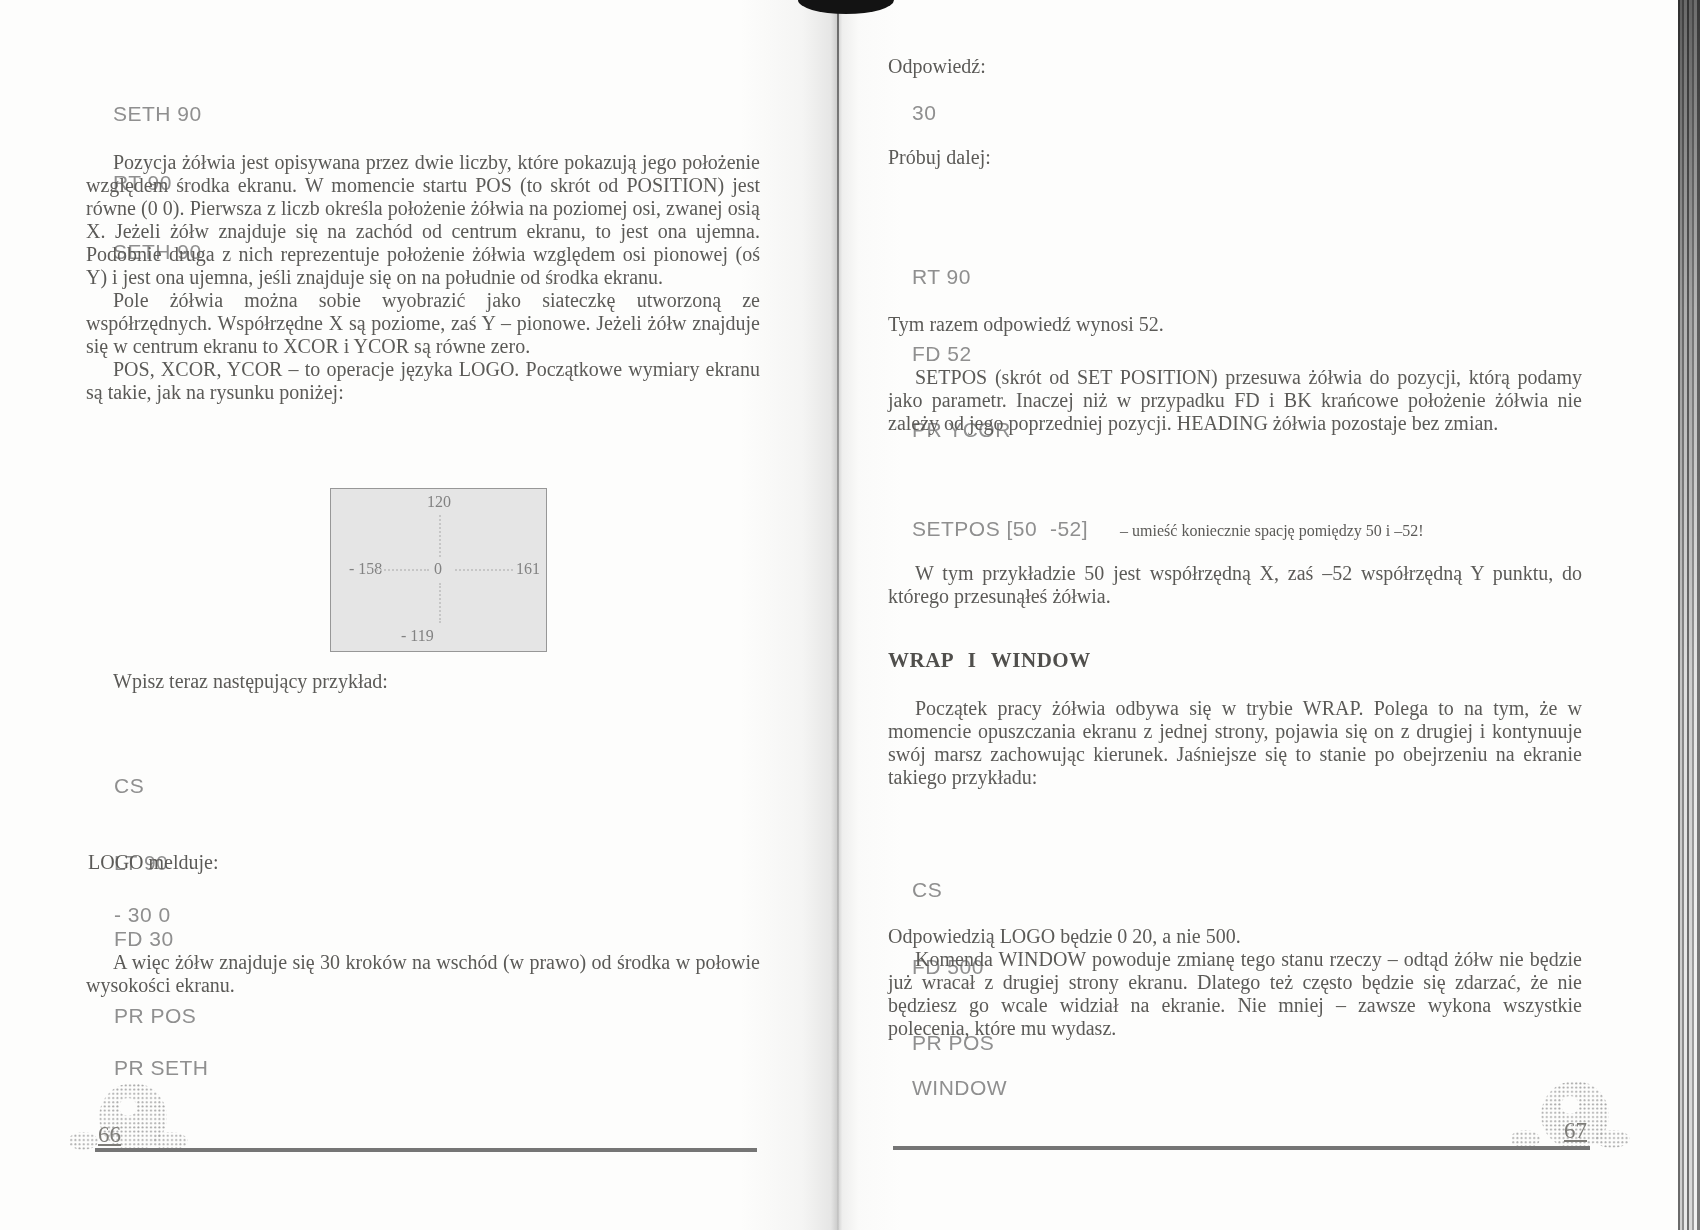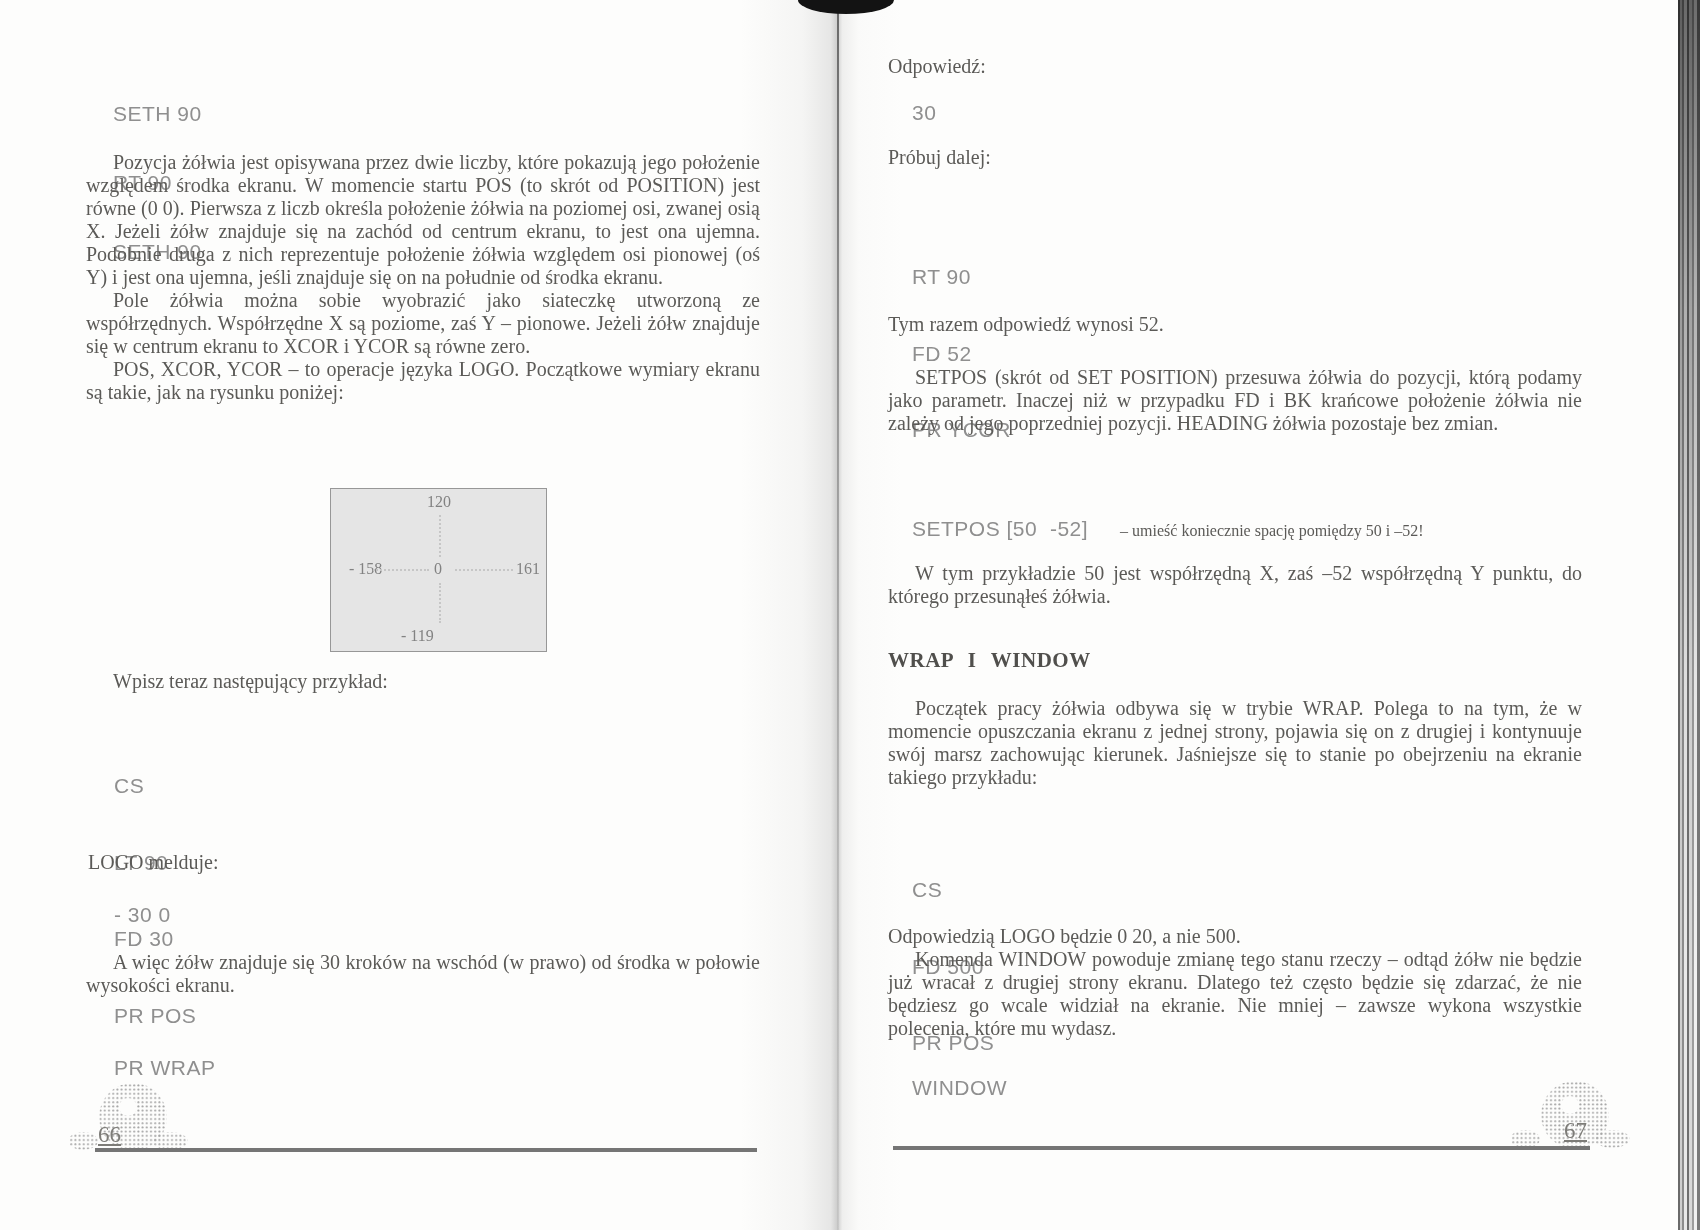--- a/index.html
+++ b/index.html
@@ -134,21 +134,21 @@
   </div>
 
   <div id="lp-logo-reports" class="label">LOGO melduje:</div>
 
   <div id="lp-logo-output" class="code">- 30 0</div>
 
   <div id="lp-flow2" class="body-text">
     <p class="para">A więc żółw znajduje się 30 kroków na wschód (w prawo) od środka w połowie wysokości ekranu.</p>
   </div>
 
-  <div id="lp-code-xcor" class="code">PR WRAP</div>
+  <div id="lp-code-xcor" class="code">PR SETH</div>
 
   <span id="lp-turtle">
     <svg width="125" height="72" viewBox="0 0 125 72">
       <defs>
         <pattern id="dotsL" width="4.2" height="4.2" patternUnits="userSpaceOnUse">
           <circle cx="1.2" cy="1.2" r="1" fill="#a3a3a3"></circle>
         </pattern>
       </defs>
       <circle cx="63" cy="37" r="34" fill="url(#dotsL)"></circle>
       <ellipse cx="100" cy="61" rx="18" ry="9" fill="url(#dotsL)"></ellipse>

